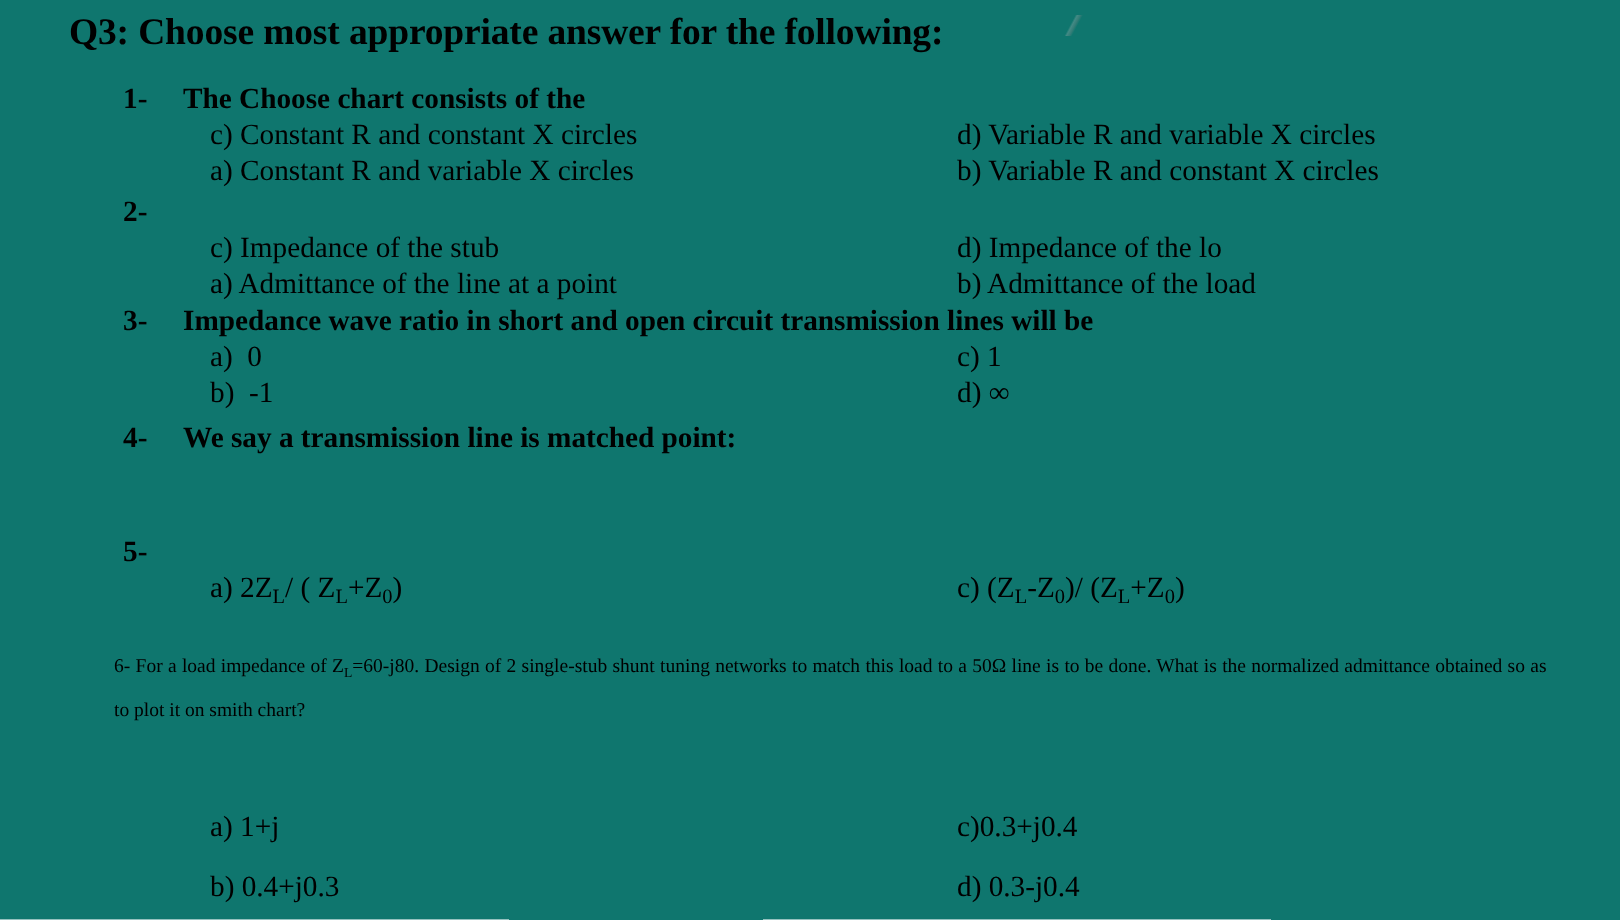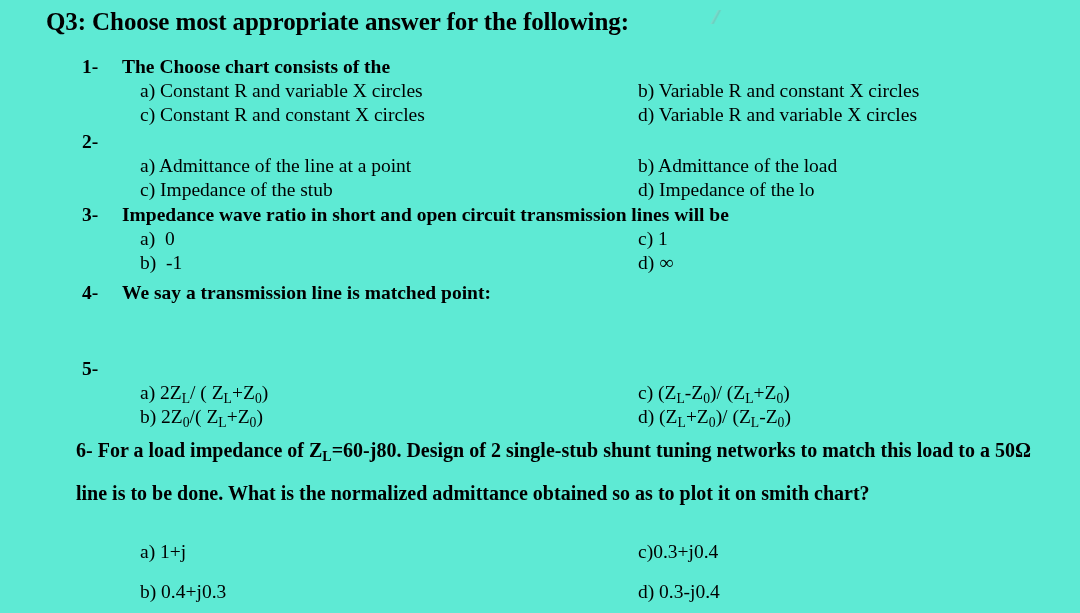--- a/index.html
+++ b/index.html
@@ -13,21 +13,21 @@
     overflow: hidden;
     font-family: "Liberation Serif", "DejaVu Serif", serif;
     color: #000000;
     -webkit-font-smoothing: none;
   }
 
   .page {
     position: relative;
     width: 1080px;
     height: 613px;
-    background: #5eead4;
+    background: #0f766e;
   }
 
   
   .title {
     position: absolute;
     left: 46px;
     top: 8px;
     font-size: 25px;
     font-weight: bold;
     letter-spacing: -0.1px;
@@ -94,23 +94,23 @@
     position: relative;
     top: 0.30em;
   }
 
   
   .q6 {
     position: absolute;
     left: 76px;
     top: 430px;
     width: 955px;
-    font-size: 20px;
-    font-weight: bold;
-    line-height: 41px;
+    font-size: 13px;
+    font-weight: normal;
+    line-height: 28px;
     text-align: justify;
   }
   .q6 .nostretch { text-align: left; }
 
   .q6opts {
     position: absolute;
     left: 0;
     top: 541px;
     width: 1080px;
     font-size: 19.5px;
@@ -130,41 +130,41 @@
 
   <div class="title">Q3: Choose most appropriate answer for the following:</div>
   <div class="smudge"></div>
 
   <div class="qblock" style="top:56px;">
     <div class="qhead">
       <span class="qnum">1-</span>
       <span class="qtext">The Choose chart consists of the</span>
     </div>
     <div class="optrow">
+      <span class="opt-l">c) Constant R and constant X circles</span>
+      <span class="opt-r">d) Variable R and variable X circles</span>
+    </div>
+    <div class="optrow">
       <span class="opt-l">a) Constant R and variable X circles</span>
       <span class="opt-r">b) Variable R and constant X circles</span>
     </div>
-    <div class="optrow">
-      <span class="opt-l">c) Constant R and constant X circles</span>
-      <span class="opt-r">d) Variable R and variable X circles</span>
-    </div>
   </div>
 
   <div class="qblock" style="top:131px;">
     <div class="qhead">
       <span class="qnum">2-</span>
+    </div>
+    <div class="optrow">
+      <span class="opt-l">c) Impedance of the stub</span>
+      <span class="opt-r">d) Impedance of the lo</span>
     </div>
     <div class="optrow">
       <span class="opt-l">a) Admittance of the line at a point</span>
       <span class="opt-r">b) Admittance of the load</span>
     </div>
-    <div class="optrow">
-      <span class="opt-l">c) Impedance of the stub</span>
-      <span class="opt-r">d) Impedance of the lo</span>
-    </div>
   </div>
 
   <div class="qblock" style="top:204px;">
     <div class="qhead">
       <span class="qnum">3-</span>
       <span class="qtext">Impedance wave ratio in short and open circuit transmission lines will be</span>
     </div>
     <div class="optrow">
       <span class="opt-l">
         <span>a)</span>&nbsp;&nbsp;<span>0</span>
@@ -190,24 +190,20 @@
     </div>
   </div>
 
   <div class="qblock" style="top:358px;">
     <div class="qhead">
       <span class="qnum">5-</span>
     </div>
     <div class="optrow">
       <span class="opt-l">a) 2Z<sub>L</sub>/ ( Z<sub>L</sub>+Z<sub>0</sub>)</span>
       <span class="opt-r">c) (Z<sub>L</sub>-Z<sub>0</sub>)/ (Z<sub>L</sub>+Z<sub>0</sub>)</span>
-    </div>
-    <div class="optrow">
-      <span class="opt-l">b) 2Z<sub>0</sub>/( Z<sub>L</sub>+Z<sub>0</sub>)</span>
-      <span class="opt-r">d) (Z<sub>L</sub>+Z<sub>0</sub>)/ (Z<sub>L</sub>-Z<sub>0</sub>)</span>
     </div>
   </div>
 
   <div class="q6"><span>6- For a load impedance of Z</span><sub>L</sub><span>=60-j80. Design of 2 single-stub shunt tuning networks to match this</span> <span>load to a 50Ω line is to be done. What is the normalized admittance obtained so as to plot it on smith</span> <span class="nostretch">chart?</span></div>
 
   <div class="q6opts">
     <div class="r">
       <span class="c-l">a) 1+j</span>
       <span class="c-r">c)0.3+j0.4</span>
     </div>

